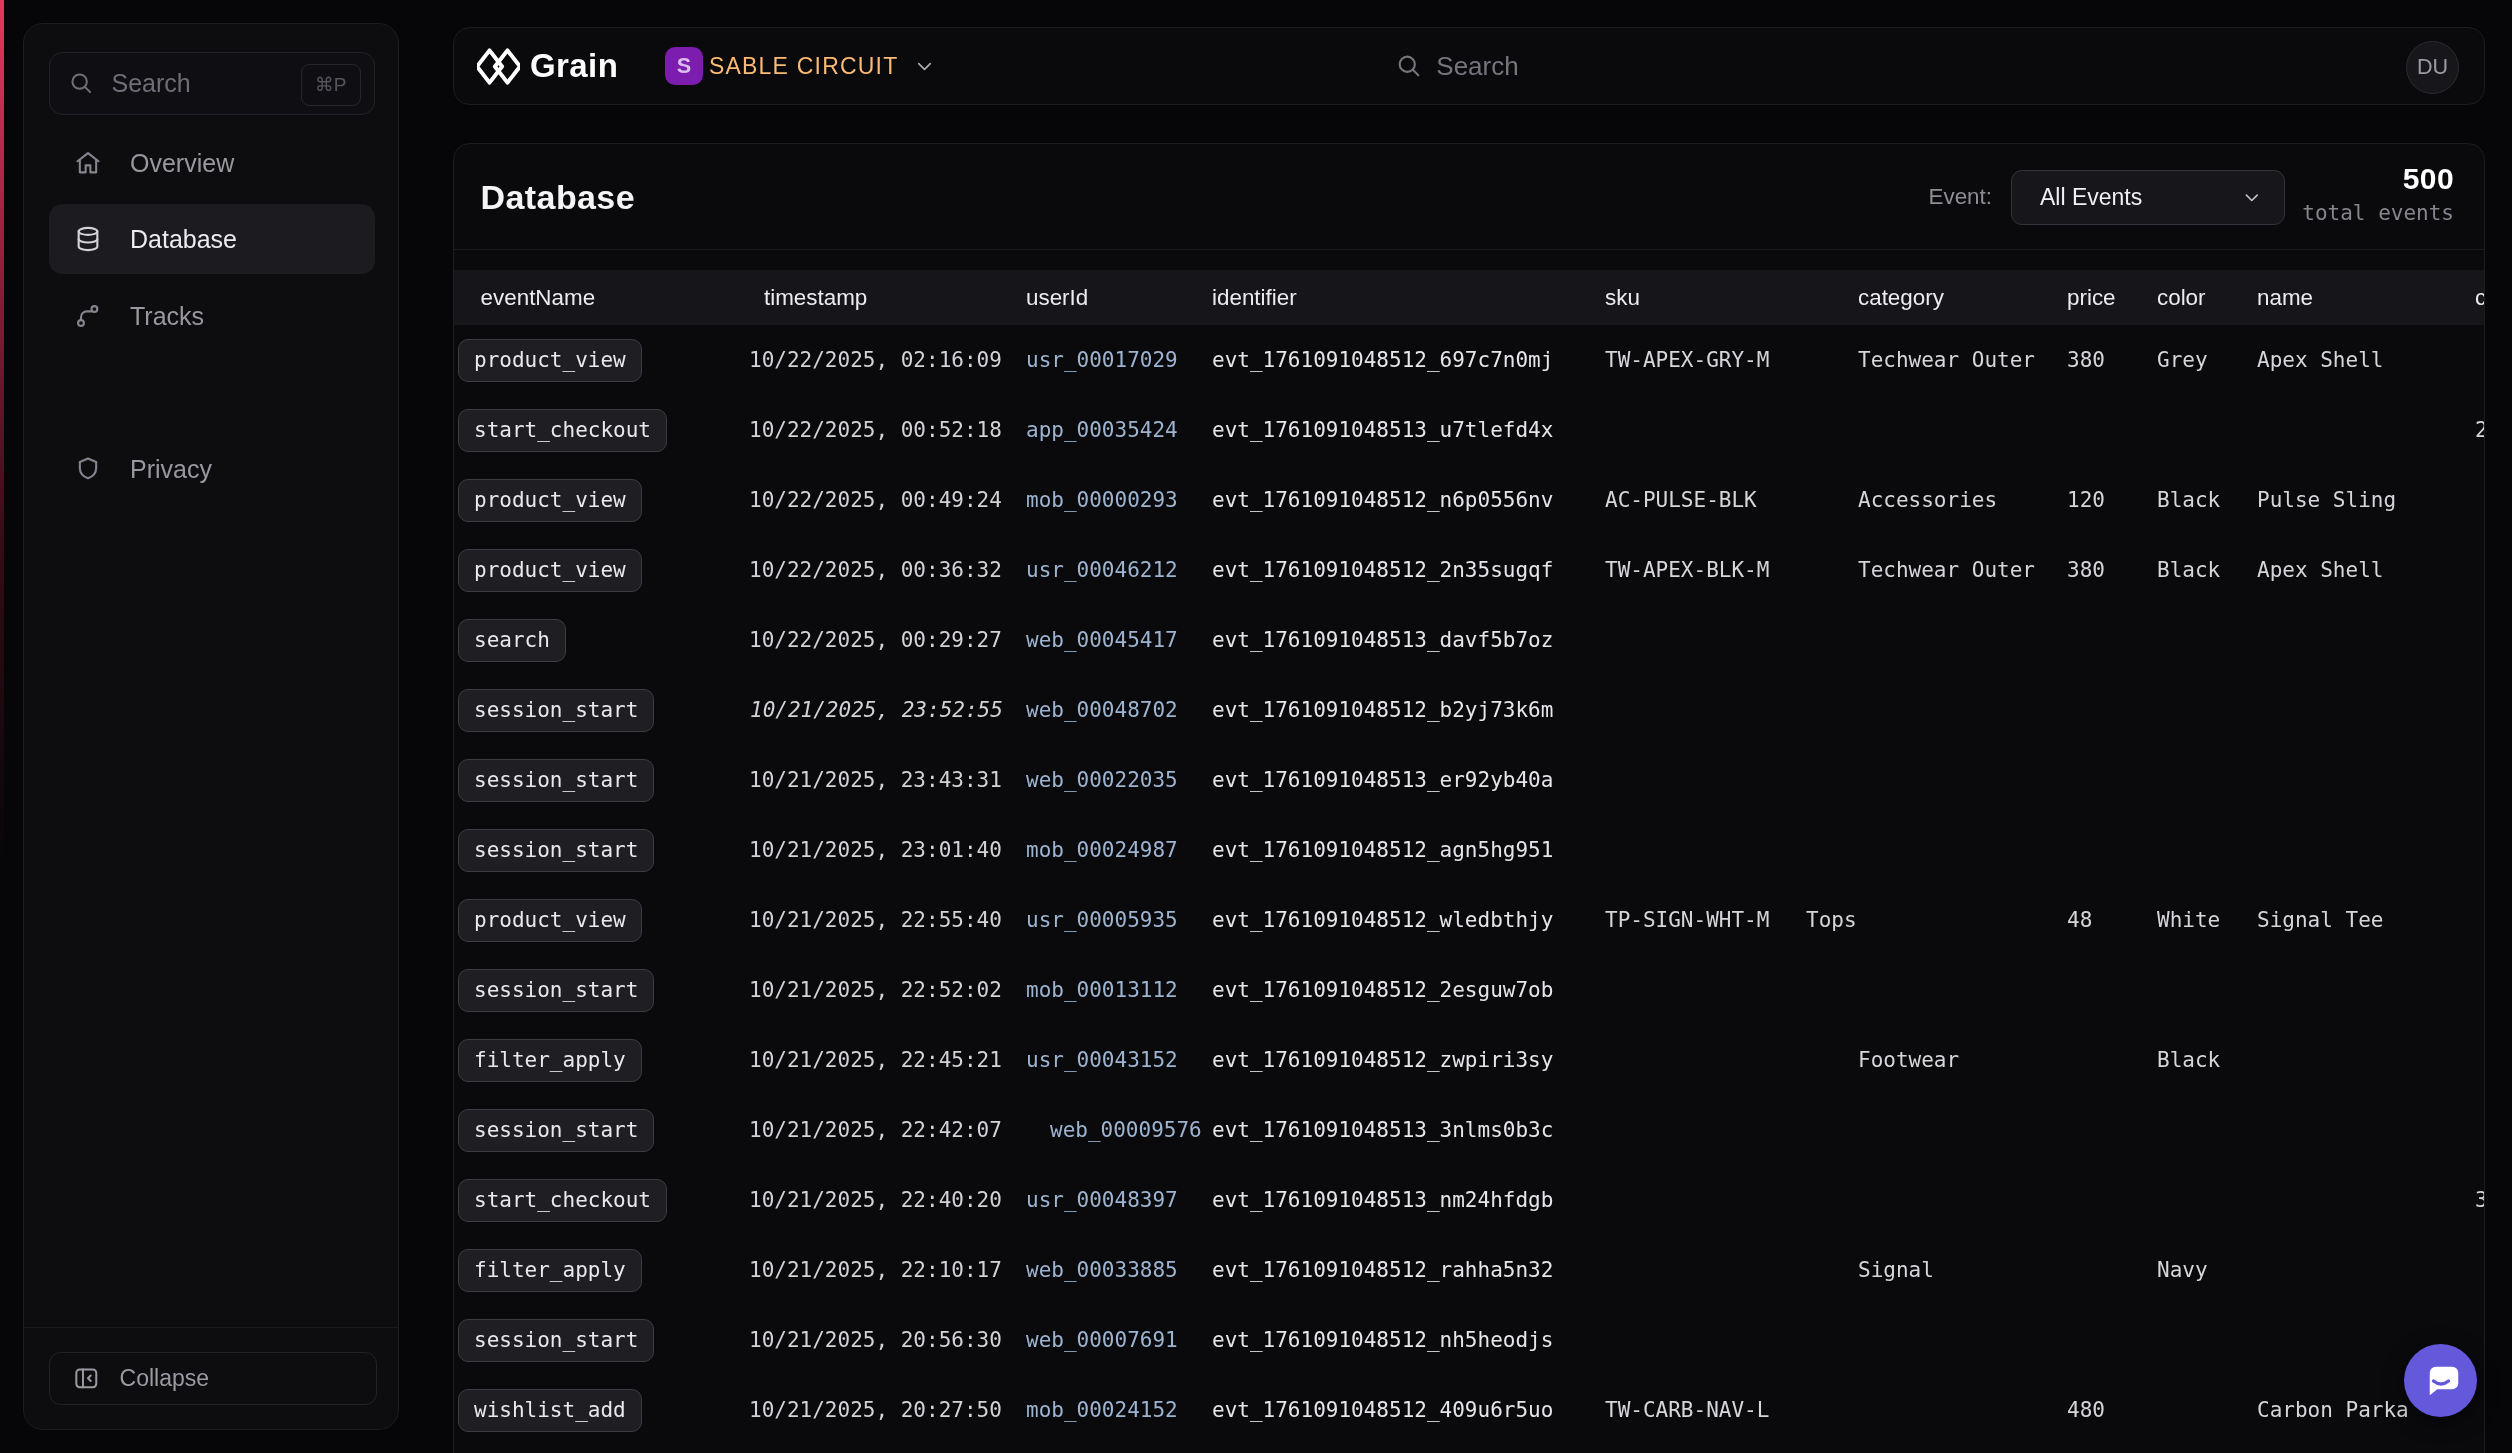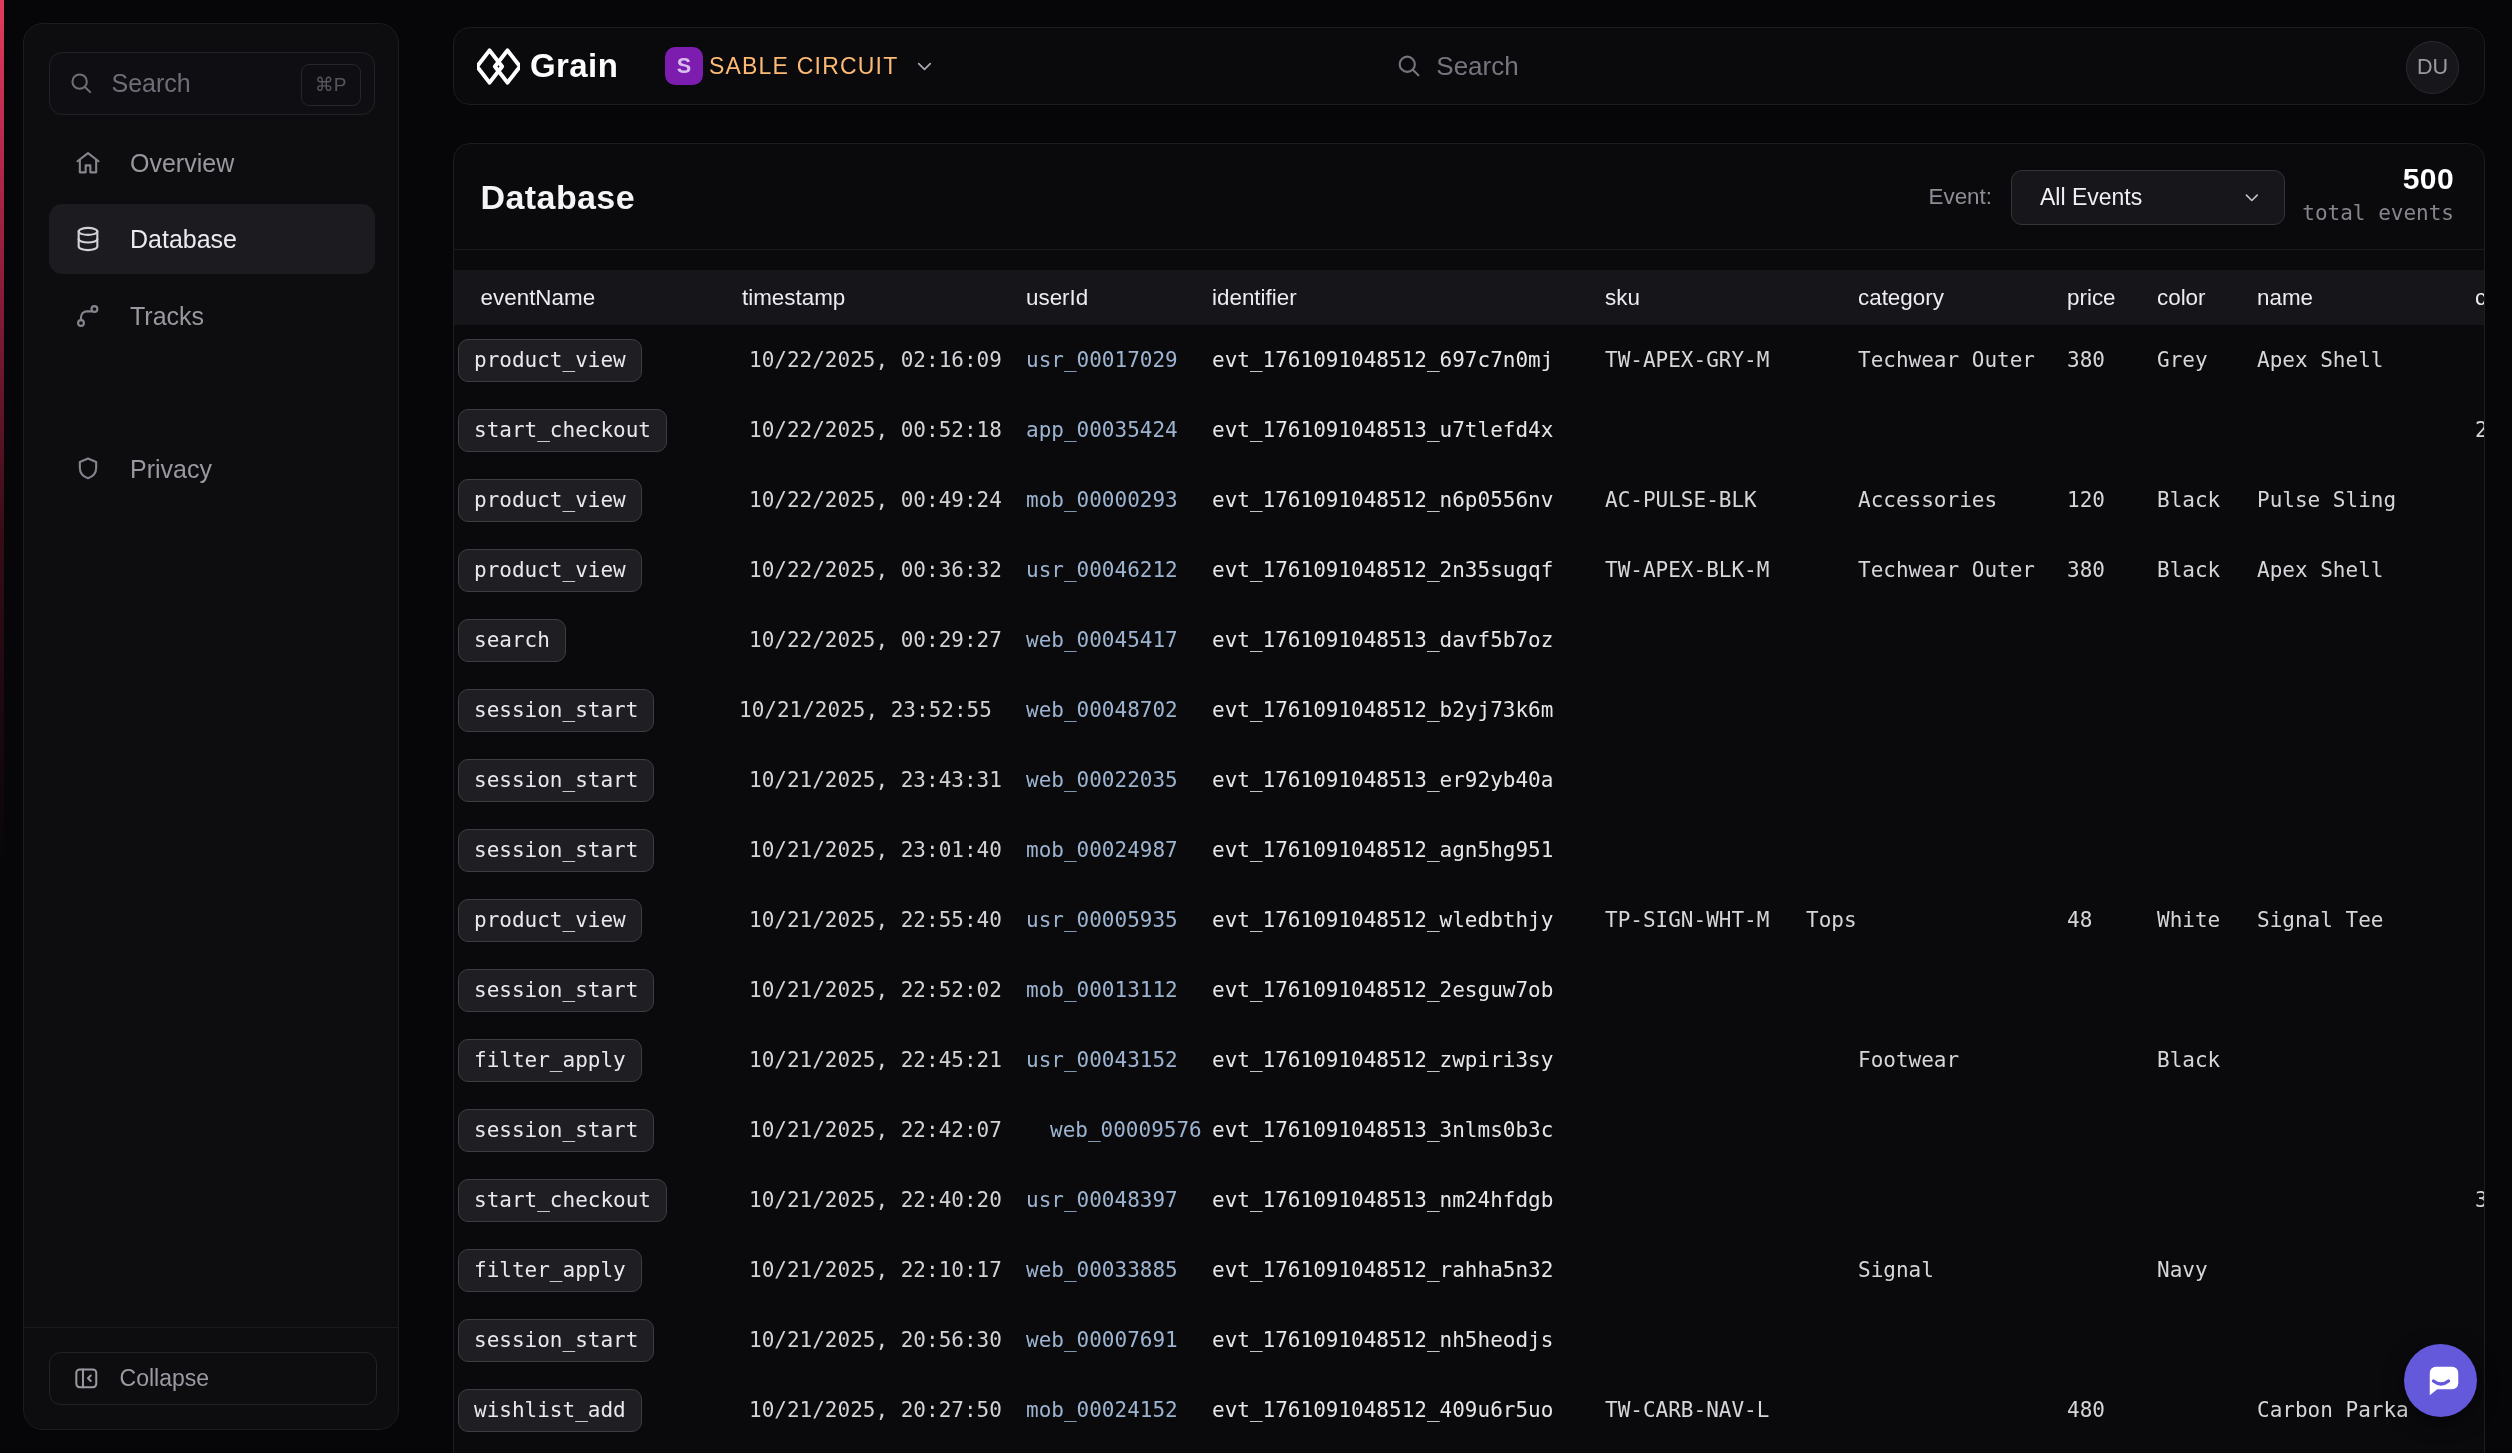--- a/index.html
+++ b/index.html
@@ -225,21 +225,21 @@
             <path d="M6 9l6 6 6-6"></path>
           </svg>
       </div>
       <div id="total-block">
         <div id="total-count">500</div>
         <div id="total-label" class="mono">total events</div>
       </div>
     </div>
     <div id="thead">
         <div class="hcell" style="left: 26.6px;">eventName</div>
-        <div class="hcell" style="left: 288px; text-align: right;">timestamp</div>
+        <div class="hcell" style="left: 310px; text-align: right;">timestamp</div>
         <div class="hcell" style="left: 572px;">userId</div>
         <div class="hcell" style="left: 758px;">identifier</div>
         <div class="hcell" style="left: 1151px;">sku</div>
         <div class="hcell" style="left: 1404px;">category</div>
         <div class="hcell" style="left: 1613px;">price</div>
         <div class="hcell" style="left: 1703px;">color</div>
         <div class="hcell" style="left: 1803px;">name</div>
         <div class="hcell" style="left: 2021px;">c</div>
       </div>
     <div id="tbody">
@@ -296,21 +296,21 @@
             <span class="pill">search</span>
           </div>
           <div class="cell c-timestamp mono" style="left: 295px;">10/22/2025, 00:29:27</div>
           <div class="cell c-userId mono" style="left: 572px;">web_00045417</div>
           <div class="cell c-identifier mono" style="left: 758px;">evt_1761091048513_davf5b7oz</div>
         </div>
         <div class="trow">
           <div class="cell c-eventName pill-cell" style="left: 0px;">
             <span class="pill">session_start</span>
           </div>
-          <div class="cell c-timestamp mono" style="left: 285px;">10/21/2025, 23:52:55</div>
+          <div class="cell c-timestamp mono" style="left: 296px; font-style: italic;">10/21/2025, 23:52:55</div>
           <div class="cell c-userId mono" style="left: 572px;">web_00048702</div>
           <div class="cell c-identifier mono" style="left: 758px;">evt_1761091048512_b2yj73k6m</div>
         </div>
         <div class="trow">
           <div class="cell c-eventName pill-cell" style="left: 0px;">
             <span class="pill">session_start</span>
           </div>
           <div class="cell c-timestamp mono" style="left: 295px;">10/21/2025, 23:43:31</div>
           <div class="cell c-userId mono" style="left: 572px;">web_00022035</div>
           <div class="cell c-identifier mono" style="left: 758px;">evt_1761091048513_er92yb40a</div>

